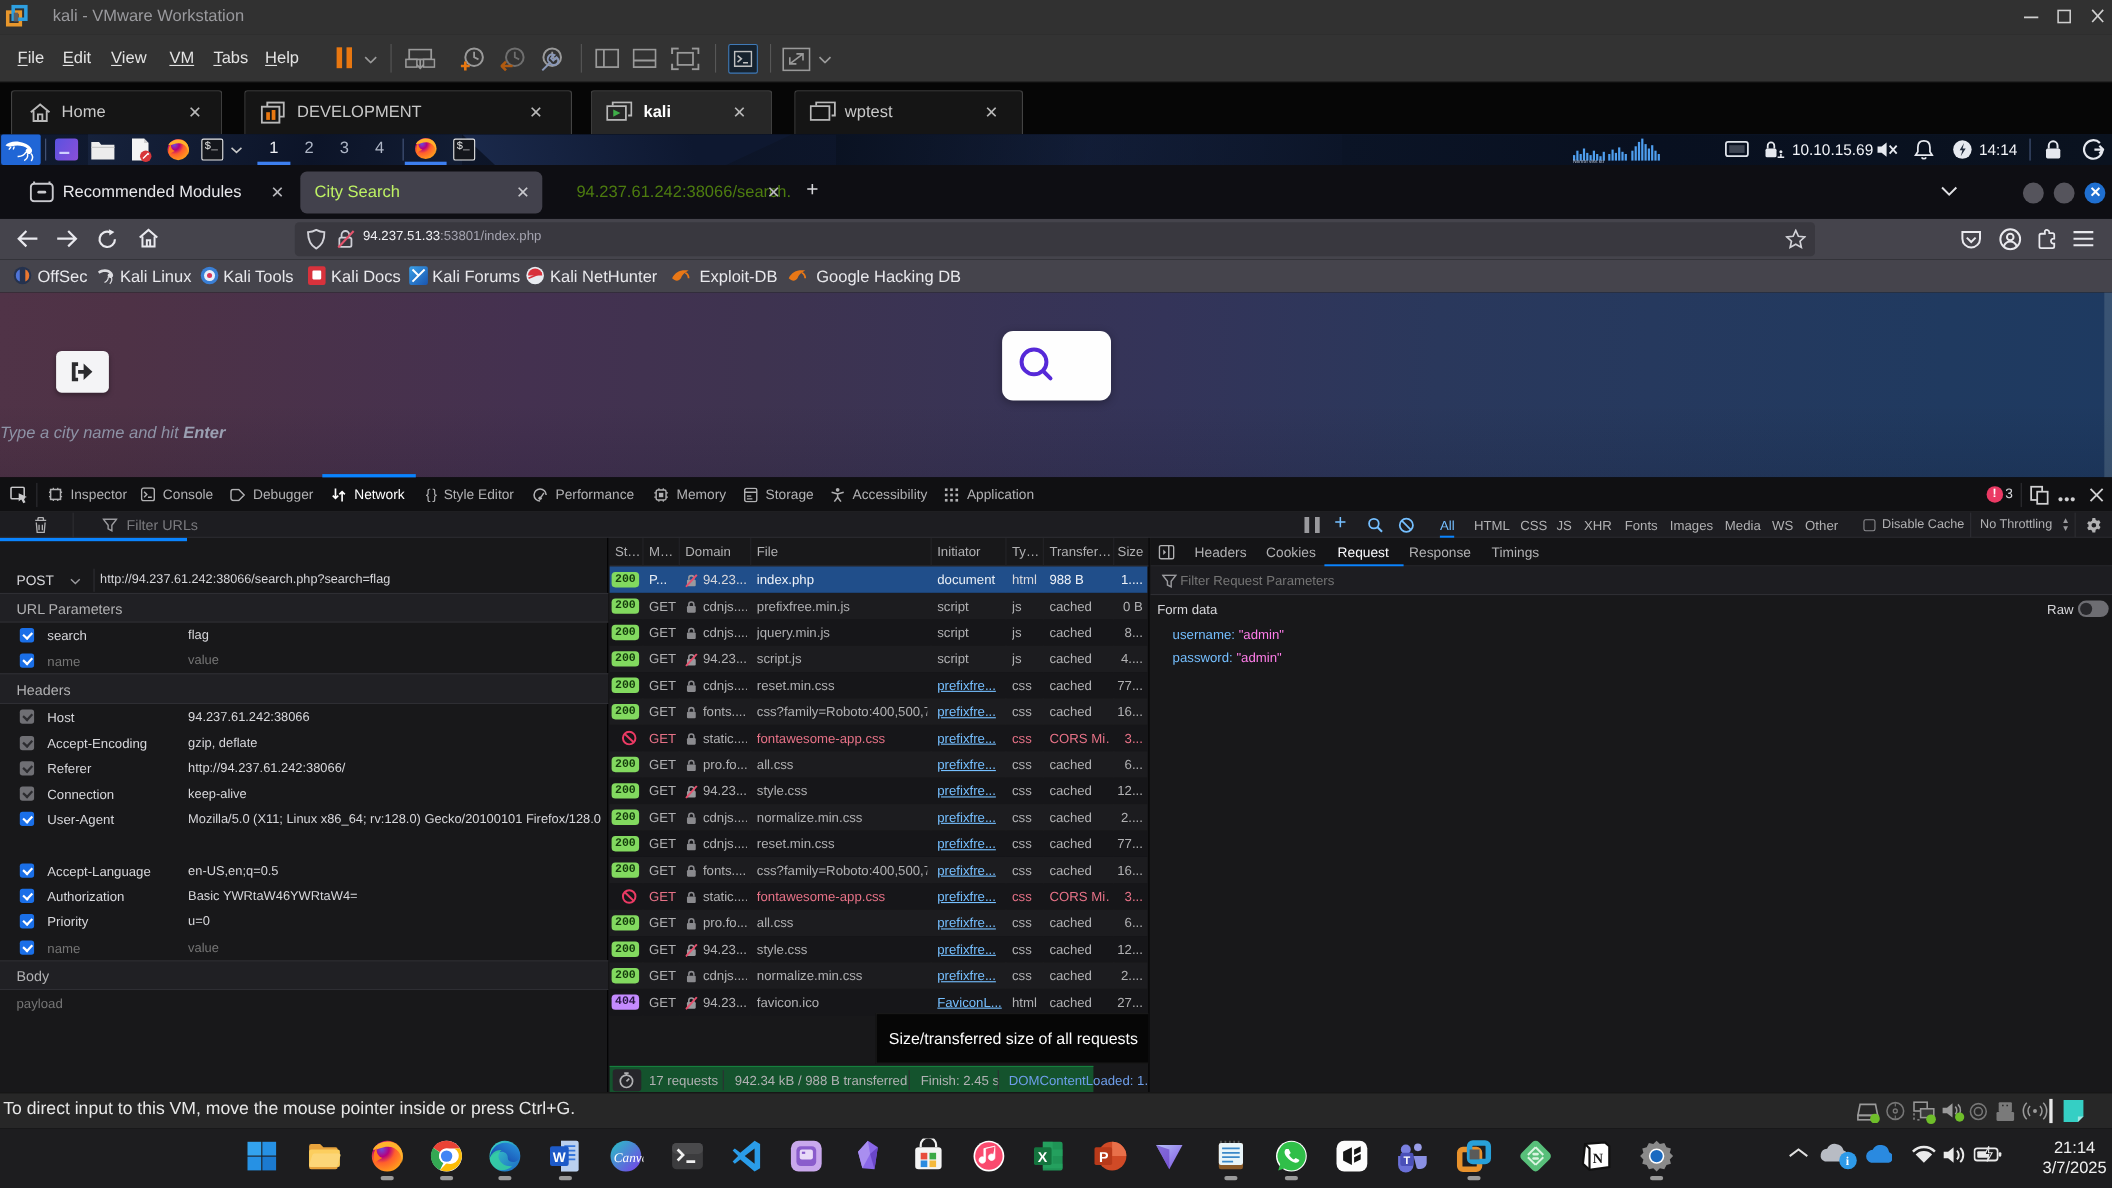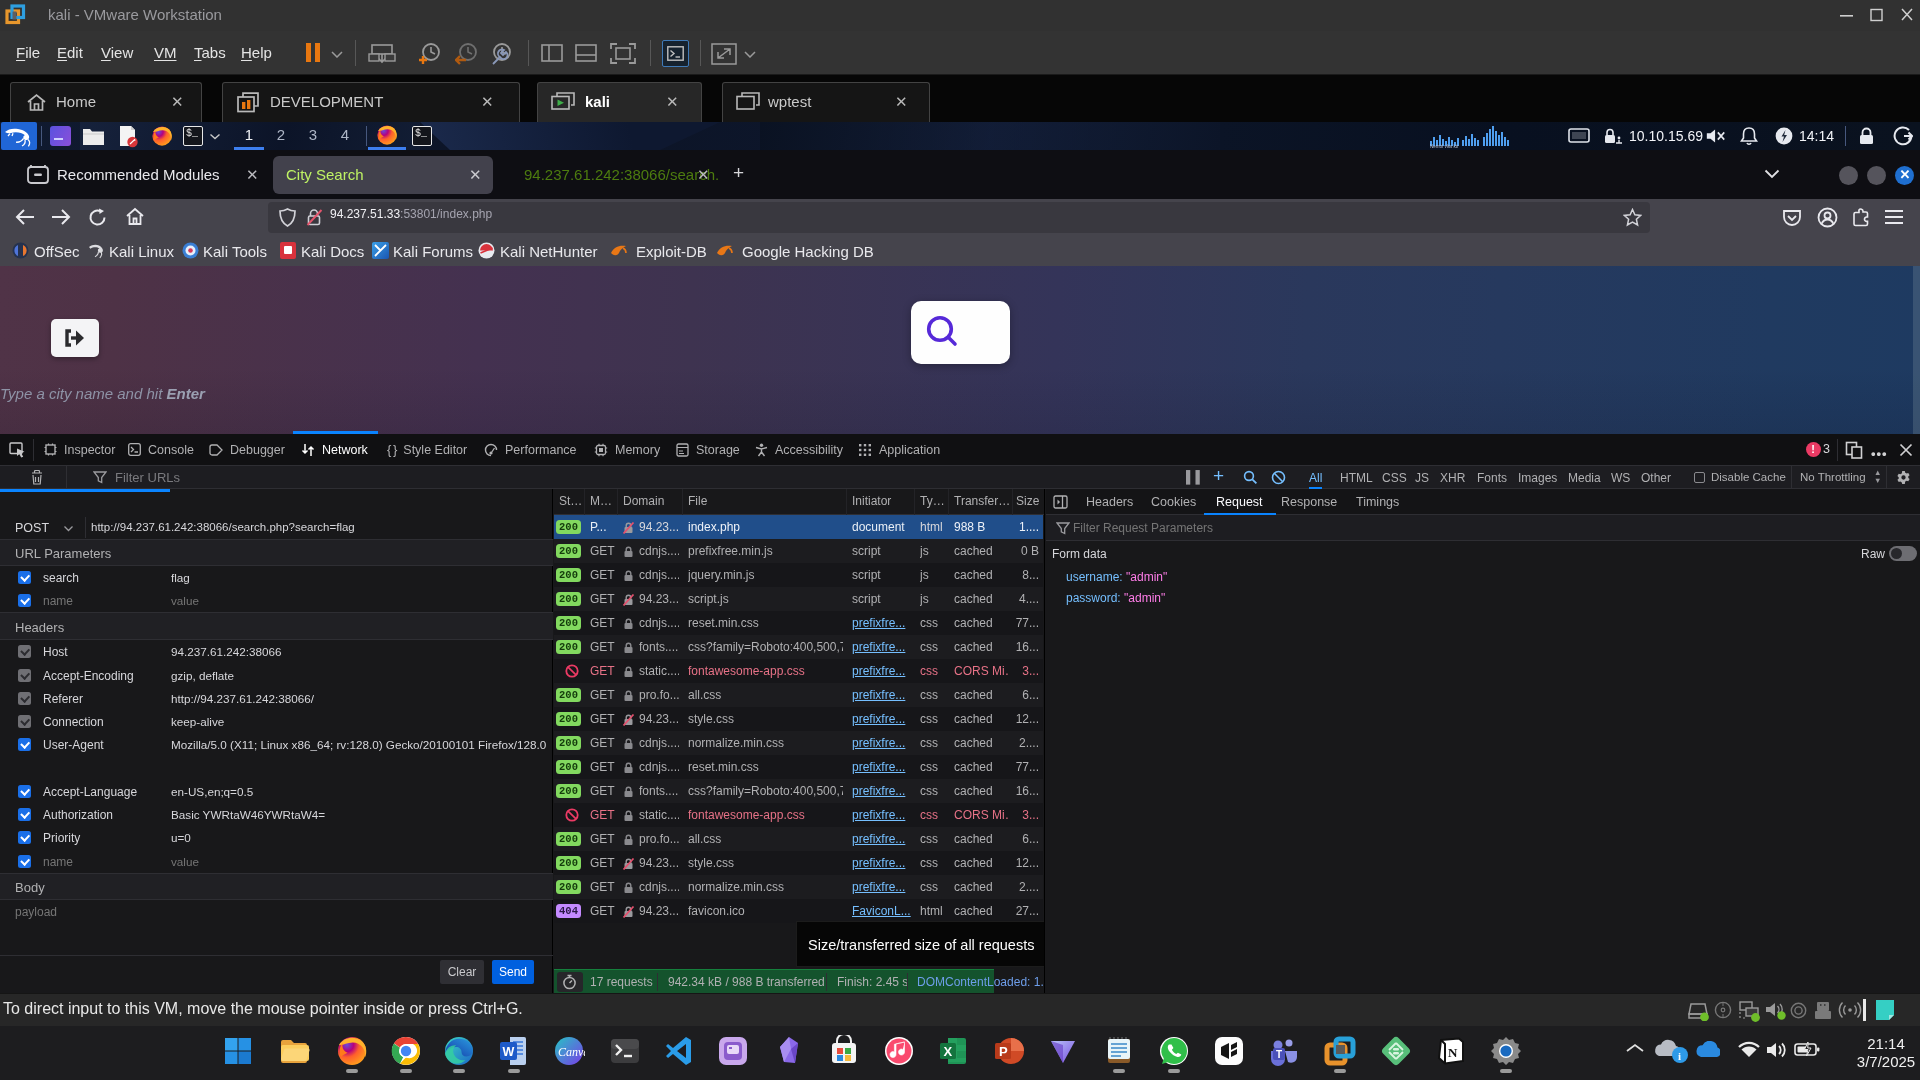--- a/index.html
+++ b/index.html
@@ -664,24 +664,20 @@
         </div>
       <div class="abs" style="left:0;top:361px;width:553px;height:23px">
           <div class="cb on"></div>
           <span class="plbl">name</span>
           <span class="pval">value</span>
         </div>
       <div class="abs" style="left:0;top:384px;width:553px;height:27px;background:#202024;border-top:1px solid #2e2e33;border-bottom:1px solid #2e2e33">
         <span class="abs" style="left:15px;top:6px;color:#b1b1b3;font-size:13px">Body</span>
       </div>
       <span class="abs" style="left:15px;top:416px;color:#757575;font-size:12px">payload</span>
-      <div class="abs" style="left:0;top:466px;width:553px;height:38px;border-top:1px solid #2e2e33">
-        <div class="abs" style="left:440px;top:4px;width:44px;height:24px;background:#2f2f34;border-radius:2px;color:#c9c9cc;font-size:12px;text-align:center;line-height:24px">Clear</div>
-        <div class="abs" style="left:492px;top:4px;width:42px;height:24px;background:#0060df;border-radius:2px;color:#fff;font-size:12px;text-align:center;line-height:24px">Send</div>
-      </div>
     </div>
 
     <div class="abs" style="left:554px;top:0;width:491px;height:504px;border-right:1px solid #000;overflow:hidden">
       <div class="abs" style="left:0;top:0;width:491px;height:26px;background:#18181a;border-bottom:1px solid #2e2e33;font-size:12px;color:#b1b1b3">
         <span class="abs" style="left:5px;top:5px">St…</span>
         <span class="abs" style="left:36px;top:5px">M…</span>
         <span class="abs" style="left:69px;top:5px">Domain</span>
         <span class="abs" style="left:134px;top:5px">File</span>
         <span class="abs" style="left:298px;top:5px">Initiator</span>
         <span class="abs" style="left:366px;top:5px">Ty…</span>

